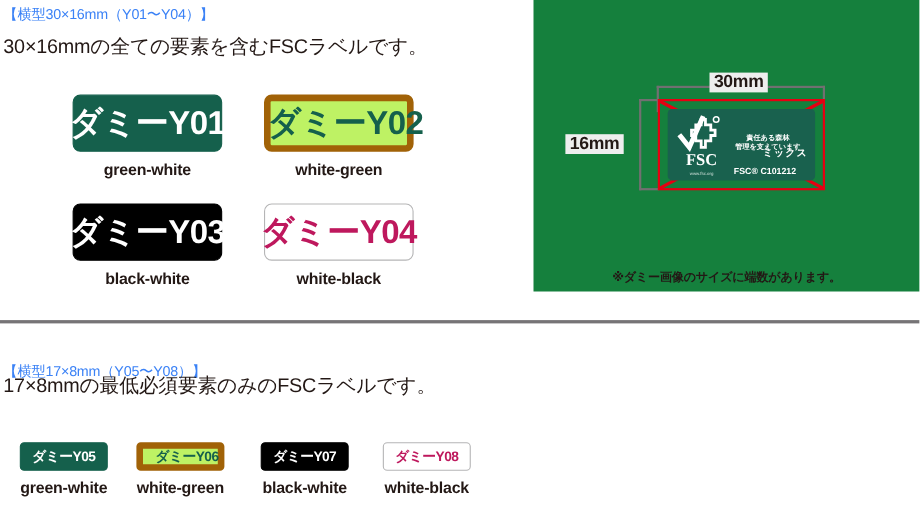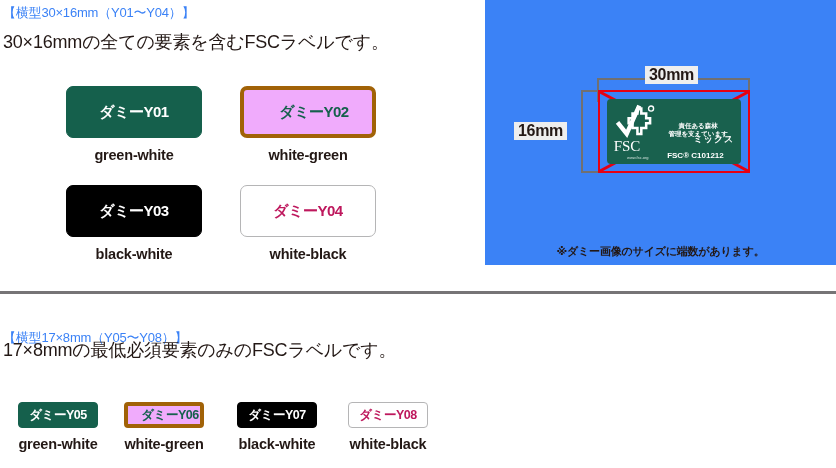--- a/index.html
+++ b/index.html
@@ -29,37 +29,37 @@
   }
 
   
   .swatch-wrap{position:absolute;text-align:center;}
   .swatch{
     display:flex;align-items:center;justify-content:center;
     box-sizing:border-box;
     font-weight:bold;letter-spacing:-0.5px;
     white-space:nowrap;
   }
-  .swatch.big{width:136px;height:52px;border-radius:7px;font-size:15px;}
+  .swatch.big{width:136px;height:52px;border-radius:7px;font-size:30px;}
   .swatch.small{width:80px;height:26px;border-radius:4px;font-size:12.5px;}
 
   .sw-green-white{background:#15604c;color:#ffffff;border:1px solid #15604c;}
-  .sw-white-green{background:#f0abfc;color:#15604c;border:4px solid #a16207;padding-left:12px;}
+  .sw-white-green{background:#bef264;color:#15604c;border:6px solid #a16207;padding-left:12px;}
   .sw-black-white{background:#000000;color:#ffffff;border:1px solid #000000;}
   .sw-white-black{background:#ffffff;color:#be185d;border:1px solid #b5b5b6;}
 
   .cap{
     margin-top:9px;font-size:14.5px;font-weight:bold;color:#231815;
     letter-spacing:-0.2px;white-space:nowrap;
   }
   .cap.small-cap{margin-top:8px;font-size:14.5px;}
 
   
   .gray-panel{
-    position:absolute;background:#3b82f6;
+    position:absolute;background:#15803d;
   }
   #panel-top{left:485px;top:0;width:351px;height:265px;}
 
   .panel-note{
     position:absolute;left:0;width:100%;text-align:center;
     font-size:11px;font-weight:bold;color:#231815;letter-spacing:-0.2px;
   }
 
   
   .diagram{position:absolute;}
@@ -74,21 +74,21 @@
 
   
   .fsc{
     position:absolute;background:#19614e;border-radius:4px;
     overflow:hidden;
   }
   .fsc-tree{position:absolute;left:6%;top:8%;width:32%;height:62%;}
   .fsc-word{
     position:absolute;left:5%;top:62%;width:36%;
     color:#ffffff;font-family:"Liberation Serif","DejaVu Serif",serif;
-    font-weight:normal;text-align:left;line-height:1;
+    font-weight:bold;text-align:center;line-height:1;
   }
   .fsc-url{
     position:absolute;left:5%;top:88%;width:36%;text-align:center;
     color:#cfe0da;line-height:1;
   }
   .fsc-mix{
     position:absolute;right:5%;top:12%;width:54%;text-align:right;
     color:#ffffff;font-weight:bold;line-height:1.05;letter-spacing:1px;margin-top:28px;
   }
   .fsc-desc{

